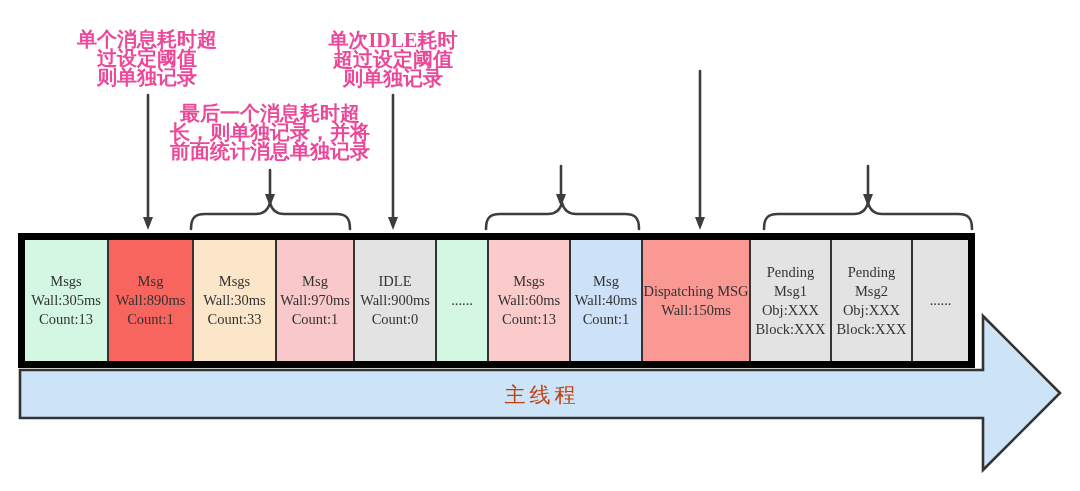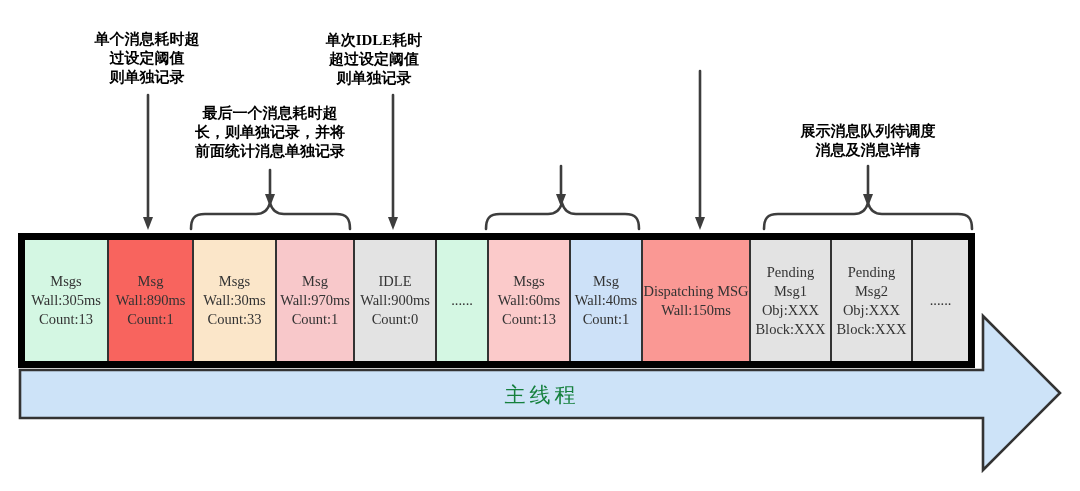--- a/index.html
+++ b/index.html
@@ -1,31 +1,31 @@
 <!DOCTYPE html>
 <html><head>
 <meta charset="utf-8">
 <style>
   html,body{margin:0;padding:0;background:#ffffff;}
   .canvas{position:relative;width:1080px;height:491px;background:#ffffff;overflow:hidden;
           font-family:"Liberation Serif","DejaVu Serif",serif;}
   .overlay{position:absolute;left:0;top:0;pointer-events:none;}
   .ann{position:absolute;transform:translateX(-50%);text-align:center;
-       font-weight:bold;font-size:15px;line-height:19px;color:#000000;white-space:pre-line;}
+       font-weight:bold;font-size:20px;line-height:19px;color:#ec4899;white-space:pre-line;}
   .row{position:absolute;left:18px;top:233px;width:957px;height:135px;
        border:7px solid #000000;box-sizing:border-box;display:flex;background:#ffffff;}
   .block{box-sizing:border-box;display:flex;align-items:center;justify-content:center;
          text-align:center;font-size:14.5px;line-height:19px;color:#333333;
          white-space:pre-line;border-left:2px solid #333333;}
   .block:first-child{border-left:none;}
   .b1{width:82px}.b2{width:85px}.b3{width:83px}.b4{width:78px}.b5{width:82px}
   .b6{width:52px}.b7{width:82px}.b8{width:72px}.b9{width:108px}.b10{width:81px}
   .b11{width:81px}.b12{flex:1}
   .thread-label{position:absolute;left:542px;top:381px;transform:translateX(-50%);
-                font-size:21px;letter-spacing:4px;color:#15803d;}
+                font-size:21px;letter-spacing:4px;color:#c2410c;}
   .conn{stroke:#3d3d3d;stroke-width:2.6;fill:none;stroke-linecap:round;}
   .head{fill:#3d3d3d;stroke:none;}
 </style>
 </head>
 <body>
 
 <div class="canvas">
 
   <svg class="overlay" width="1080" height="491" viewBox="0 0 1080 491">
 
@@ -65,25 +65,23 @@
     <path class="conn" d="M 764 229 C 764 219, 767 214, 778 214 L 854 214 C 862 214, 866 210, 868 203
              C 870 210, 874 214, 882 214 L 958 214 C 969 214, 972 219, 972 229"></path>
   </svg>
 
   <div class="ann" style="left:147px;top:30px">单个消息耗时超
 过设定阈值
 则单独记录</div>
   <div class="ann" style="left:270px;top:104px">最后一个消息耗时超
 长，则单独记录，并将
 前面统计消息单独记录</div>
-  <div class="ann" style="left:374px;top:31px">单次IDLE耗时
+  <div class="ann" style="left:393px;top:31px">单次IDLE耗时
 超过设定阈值
 则单独记录</div>
-  <div class="ann" style="left:868px;top:122px">展示消息队列待调度
-消息及消息详情</div>
 
   <div class="row">
     <div class="block b1" style="background-color: rgb(212, 247, 227);">Msgs
 Wall:305ms
 Count:13</div>
     <div class="block b2" style="background-color: rgb(248, 100, 94);">Msg
 Wall:890ms
 Count:1</div>
     <div class="block b3" style="background-color: rgb(251, 230, 201);">Msgs
 Wall:30ms

